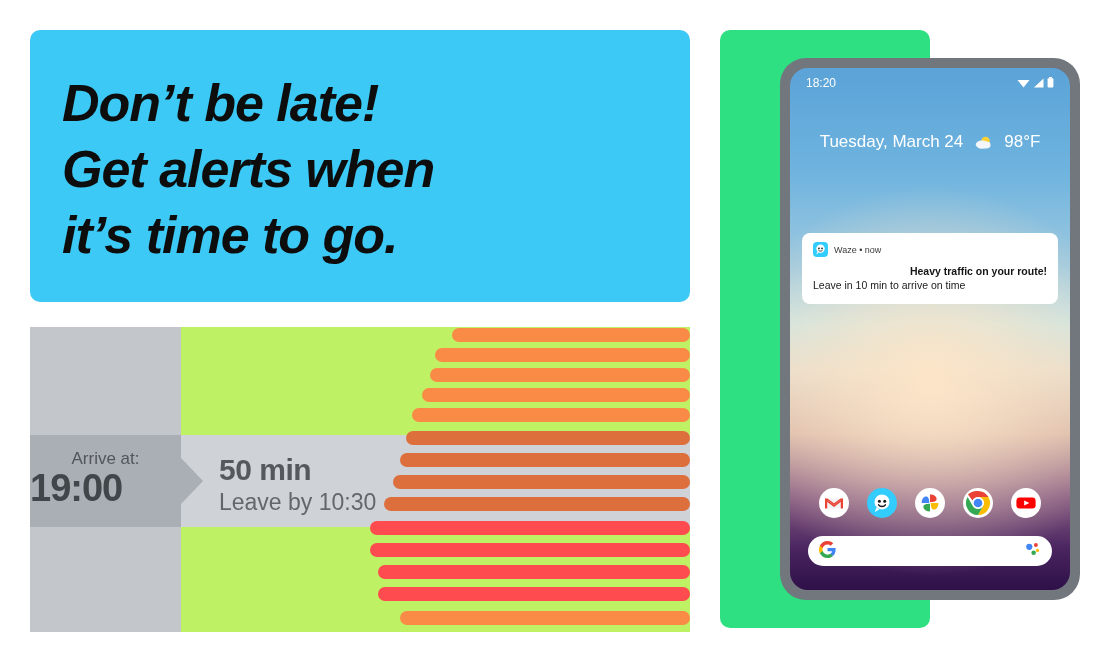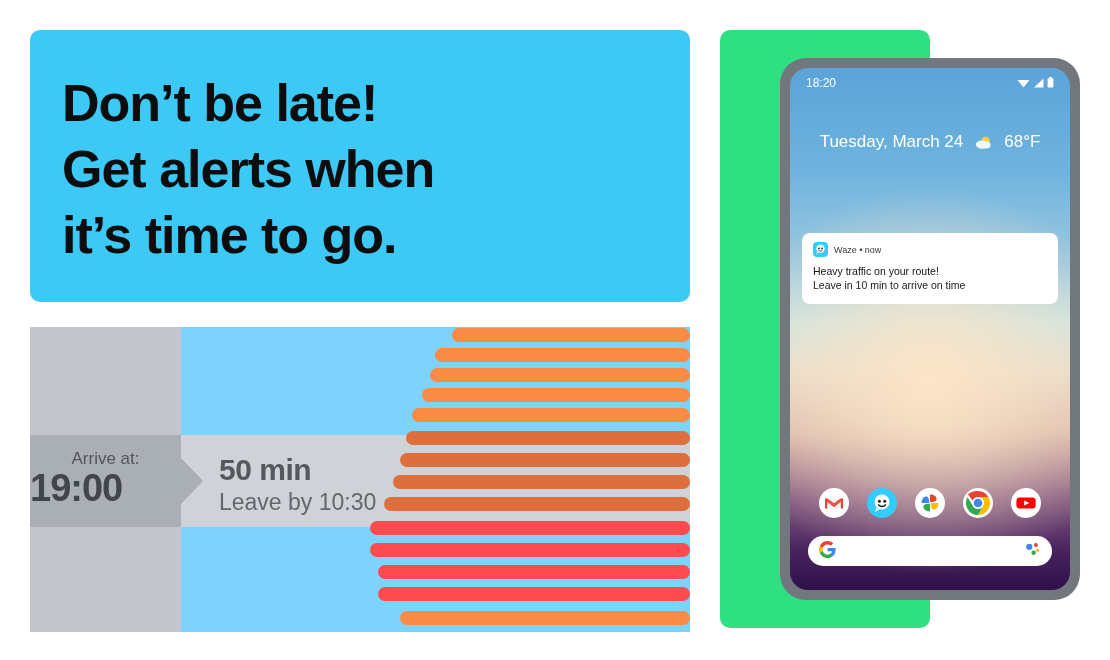--- a/index.html
+++ b/index.html
@@ -14,25 +14,26 @@
   #headline-card{
     position:absolute;left:30px;top:30px;width:660px;height:272px;
     background:#3CC9F5;border-radius:10px;
     box-sizing:border-box;
   }
   #headline-text{
     position:absolute;left:32px;top:40px;right:20px;
     font-size:52px;line-height:66px;font-weight:bold;
     color:#0d0d0d;letter-spacing:-1px;
     white-space:pre-line;
+    font-style:italic;
   }
   
   #chart-card{
     position:absolute;left:30px;top:327px;width:660px;height:305px;
-    overflow:hidden;background:#7dd3fc;
+    overflow:hidden;background:#bef264;
   }
   .chart-col-left{
     position:absolute;left:0;top:0;width:151px;height:305px;
     background:#C3C7CB;
   }
   .chart-row-hl{
     position:absolute;left:0;top:108px;width:660px;height:92px;
     background:#CFD2D6;
   }
   .chart-row-hl-left{
@@ -111,21 +112,21 @@
     position:absolute;left:12px;top:165px;width:256px;
     background:#ffffff;border-radius:8px;padding:9px 11px 12px 11px;
     box-sizing:border-box;
   }
   #notif-head{display:flex;align-items:center;gap:6px;margin-bottom:7px;}
   #waze-icon{
     width:15px;height:15px;border-radius:4px;background:#33CCFF;
     position:relative;flex:0 0 auto;
   }
   #notif-app{font-size:9px;color:#3a3a3a;}
-  #notif-title{font-size:10.5px;font-weight:normal;color:#151515;line-height:14px;}
+  #notif-title{font-size:10.5px;font-weight:bold;color:#151515;line-height:14px;text-align:right;}
   .notif-line{font-size:10.5px;color:#202020;line-height:14px;}
   
   #dock{
     position:absolute;left:0;bottom:72px;width:280px;
     display:flex;align-items:center;justify-content:center;gap:18px;
   }
   .app-icon{width:30px;height:30px;border-radius:50%;position:relative;flex:0 0 auto;}
   #search-pill{
     position:absolute;left:18px;bottom:24px;width:244px;height:30px;
     background:#ffffff;border-radius:15px;
@@ -201,21 +202,21 @@
 
     <div id="date-row">
       <span>Tuesday, March 24</span>
       <span class="sun-cloud">
         <svg width="17" height="14" viewBox="0 0 17 14">
           <circle cx="10.5" cy="5" r="4.2" fill="#FFD233"></circle>
           <ellipse cx="7" cy="8.6" rx="6.2" ry="4.1" fill="#F4F7FA"></ellipse>
           <ellipse cx="11" cy="9" rx="4.6" ry="3.4" fill="#F4F7FA"></ellipse>
         </svg>
       </span>
-      <span>68°F</span>
+      <span>98°F</span>
     </div>
 
     <div id="notification">
       <div id="notif-head">
         <span id="waze-icon">
           <svg width="15" height="15" viewBox="0 0 15 15" style="position:absolute;left:0;top:0;">
             <path d="M3.3 6.6a4.2 4.2 0 0 1 8.4 0c0 2.6-1.9 4.3-4.2 4.3S3.3 9.2 3.3 6.6Z" fill="#fff"></path>
             <path d="M4.3 9.8 3.2 12.2l2.6-1.4Z" fill="#fff"></path>
             <circle cx="6" cy="6.3" r="0.85" fill="#1a1a1a"></circle>
             <circle cx="9" cy="6.3" r="0.85" fill="#1a1a1a"></circle>

